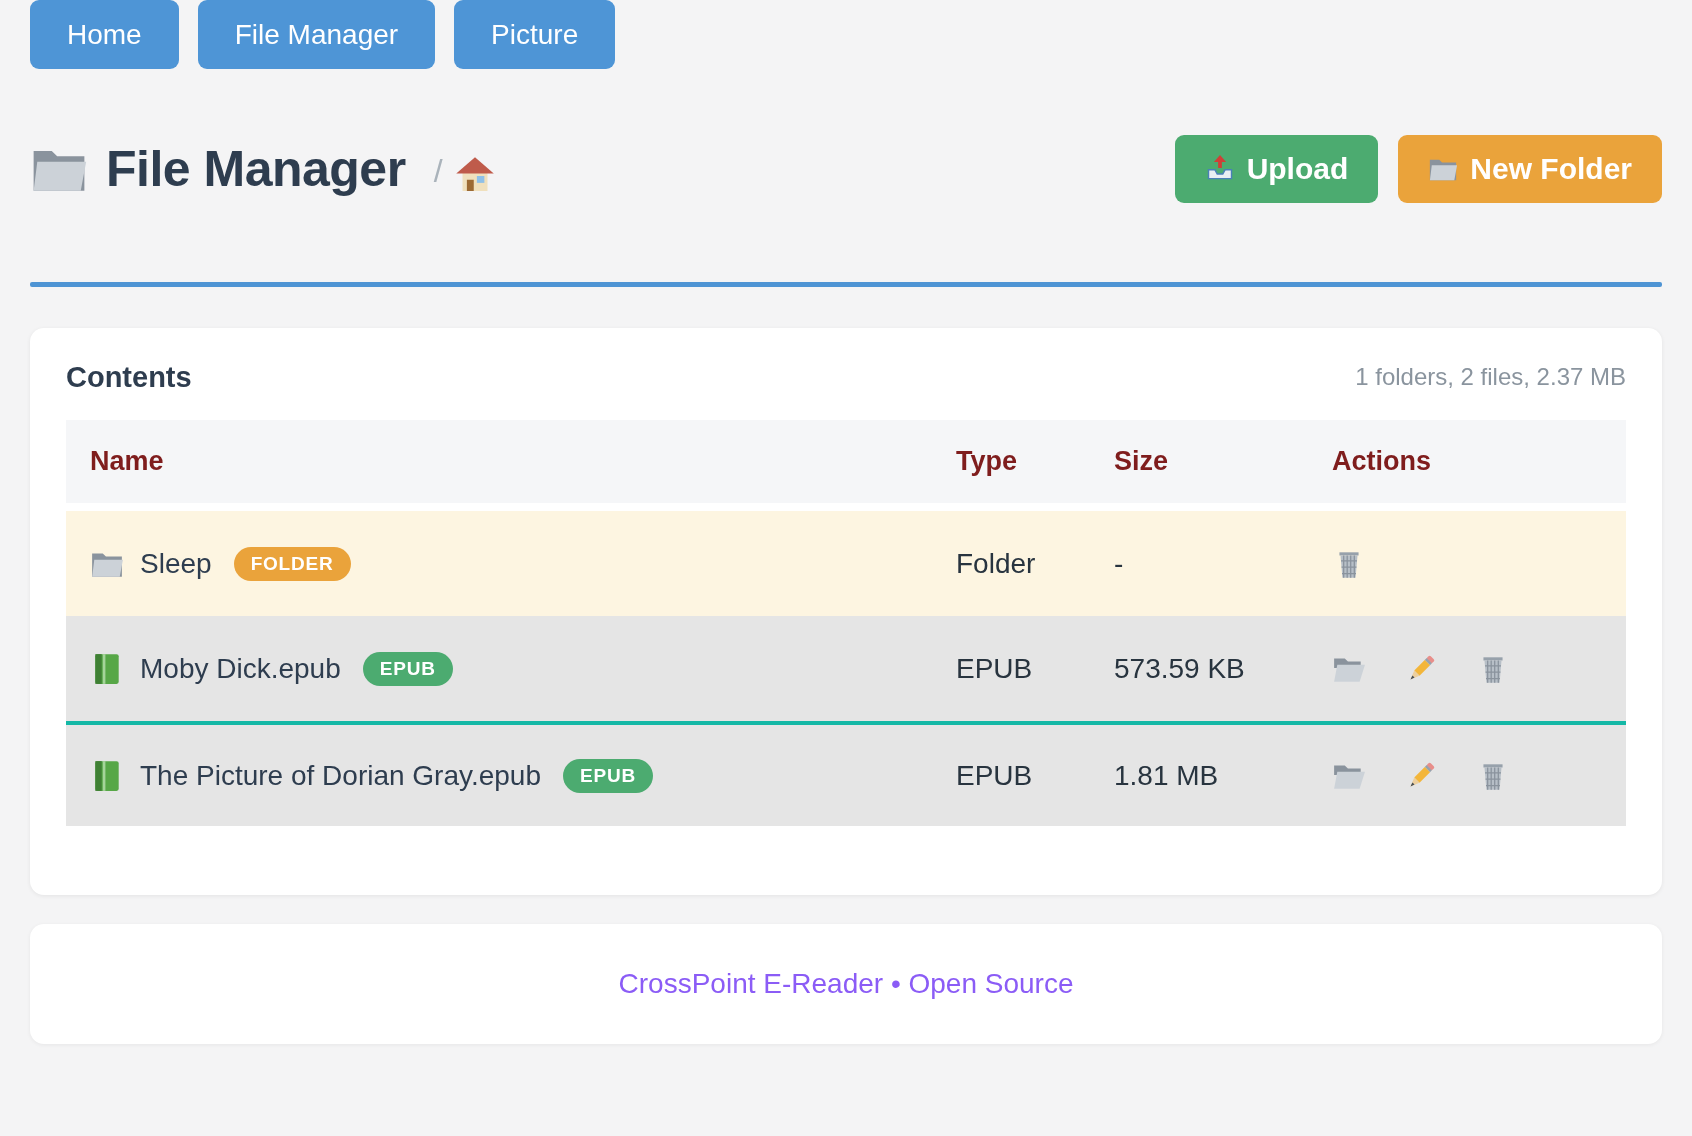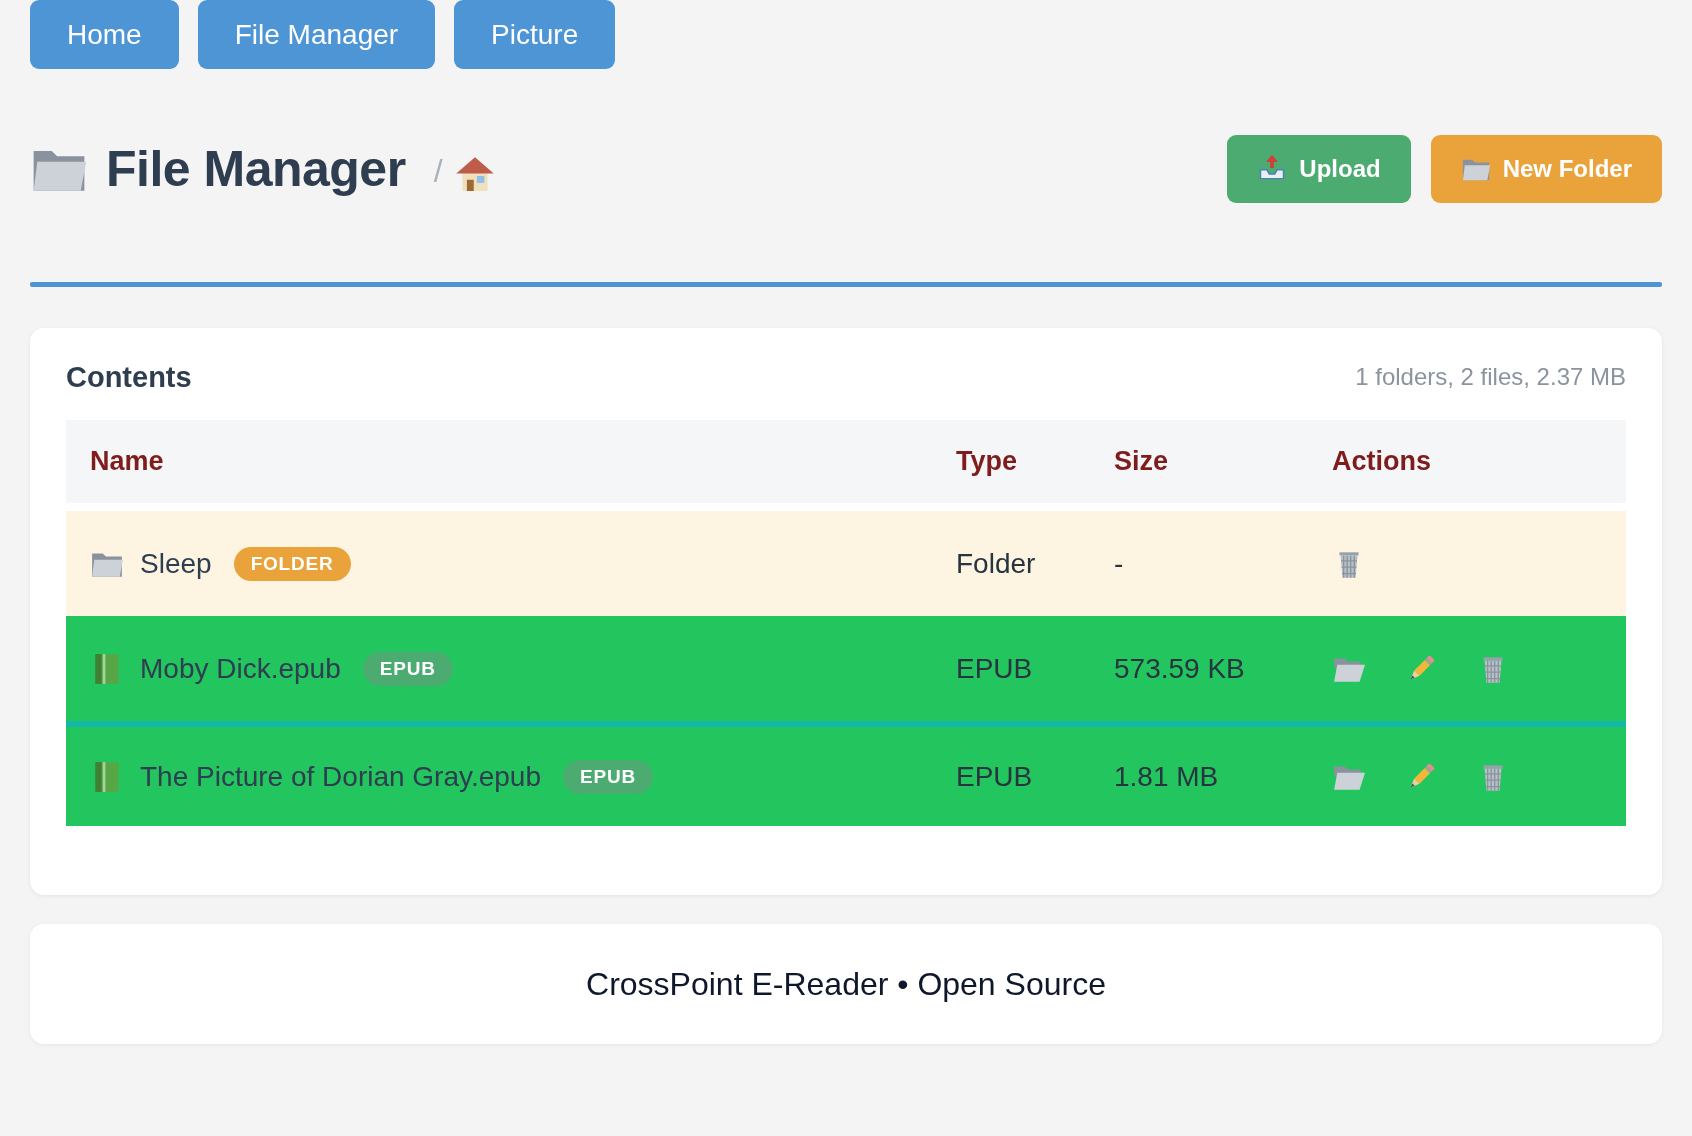--- a/index.html
+++ b/index.html
@@ -25,21 +25,21 @@
   .title-group { display:flex; align-items:center; }
   .title-group h1 { font-size:50px; font-weight:700; letter-spacing:-0.5px; margin-left:18px; line-height:1; }
   .crumb-sep { font-size:32px; color:#aab3bb; margin-left:28px; align-self:flex-end; padding-bottom:8px; }
   .icon { display:block; }
   .icon-title { width:58px; height:58px; }
   .icon-house { width:40px; height:40px; margin-left:12px; align-self:flex-end; margin-bottom:2px; cursor:pointer; }
   .header-actions { display:flex; gap:20px; }
   .btn {
     height:68px; padding:0 30px; border:none; cursor:pointer; border-radius:9px;
     display:flex; align-items:center; gap:12px;
-    color:#fff; font-size:24px; font-weight:700; font-family:inherit;
+    color:#fff; font-size:30px; font-weight:700; font-family:inherit;
   }
   .btn-green { background:#4cab70; }
   .btn-orange { background:#eaa33b; }
   .icon-btn { width:30px; height:30px; }
 
   
   .divider { margin-top:77px; height:5px; background:#4e94d4; border-radius:2px; }
 
   
   .card {
@@ -52,22 +52,22 @@
 
   .table { margin-top:22px; }
   .t-row {
     display:grid; grid-template-columns:1fr 158px 218px 288px;
     align-items:center; padding-left:24px; padding-right:6px;
   }
   .t-head { height:83px; background:#f5f6f8; }
   .th { font-size:27px; font-weight:700; color:#7f1d1d; }
   .data-row { height:105px; }
   .row-folder { background:#fdf5e1;margin-top:8px; }
-  .row-epub { background:#22c55e; }
-  .row-epub + .row-epub { border-top:6px solid #14b8a6; }
+  .row-epub { background:#e5e5e5; }
+  .row-epub + .row-epub { border-top:4px solid #14b8a6; }
 
   .cell-name { display:flex; align-items:center; }
   .cell-name .icon { width:34px; height:34px; flex:0 0 auto; }
   .fname { font-size:28px; color:#2e3d4f; margin-left:16px; }
   .badge {
     margin-left:22px; padding:7px 17px 8px; border-radius:999px;
     color:#fff; font-size:19px; font-weight:700; letter-spacing:0.8px; line-height:1;
   }
   .badge-folder { background:#eaa33b; }
   .badge-epub { background:#4cab70; }
@@ -75,21 +75,21 @@
   .cell-actions { display:flex; gap:38px; }
   .act { background:none; border:none; padding:0; cursor:pointer; }
   .act .icon { width:34px; height:34px; }
 
   
   .footer-card {
     margin-top:29px; height:120px; background:#fff; border-radius:14px;
     display:flex; align-items:center; justify-content:center;
     box-shadow:0 1px 4px rgba(0,0,0,0.06);
   }
-  .footer-card span { font-size:32px; color:#0f172a; }
+  .footer-card span { font-size:28px; color:#8b5cf6; }
 
   .defs { position:absolute; width:0; height:0; overflow:hidden; }
 </style>
 </head>
 <body>
 
 <svg class="defs" aria-hidden="true">
   <symbol id="i-folder" viewBox="0 0 32 32">
     <path d="M2 6h10l3 3h15v19H2z" fill="#8a939d"></path>
     <path d="M4 12h27l-3 16H2z" fill="#ccd2d8"></path>

